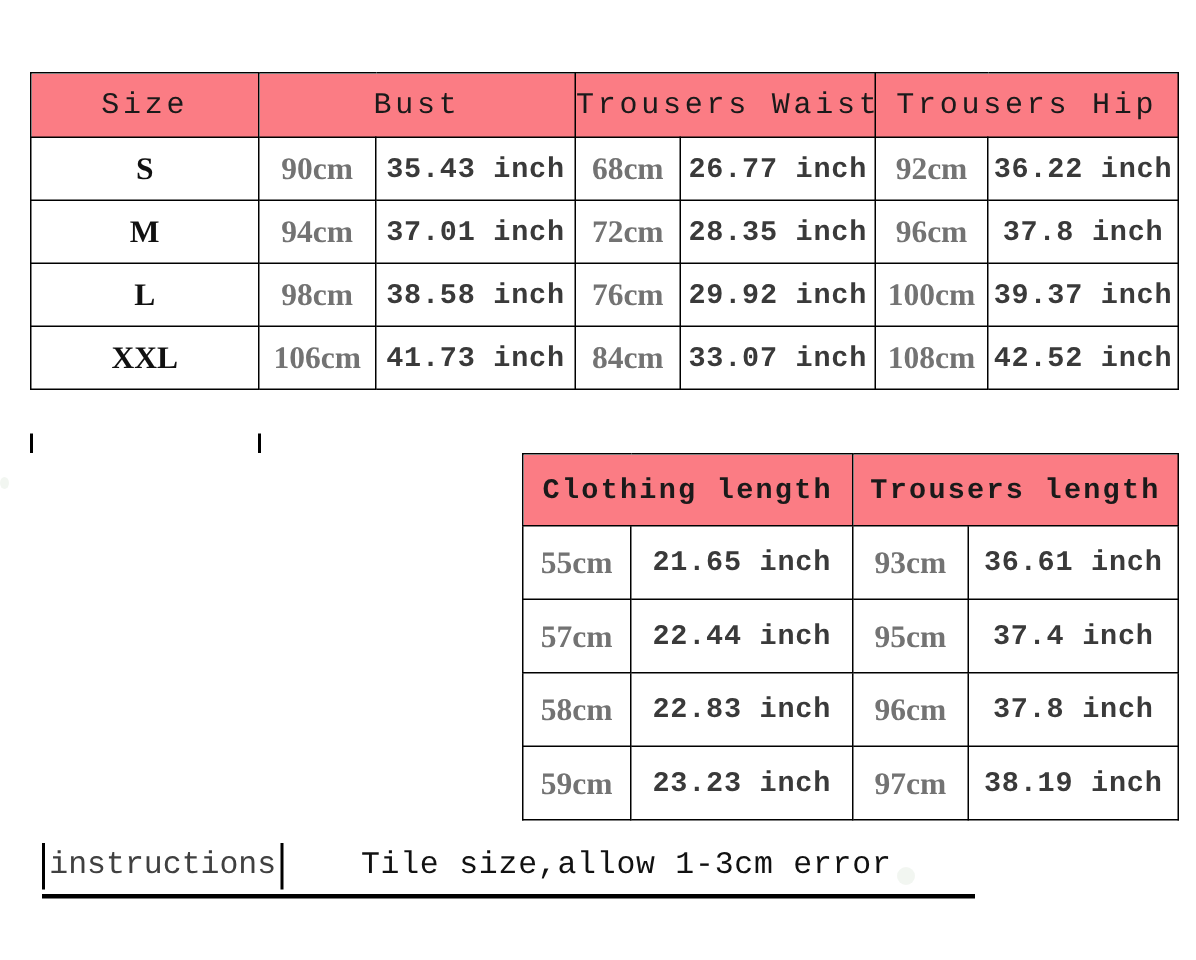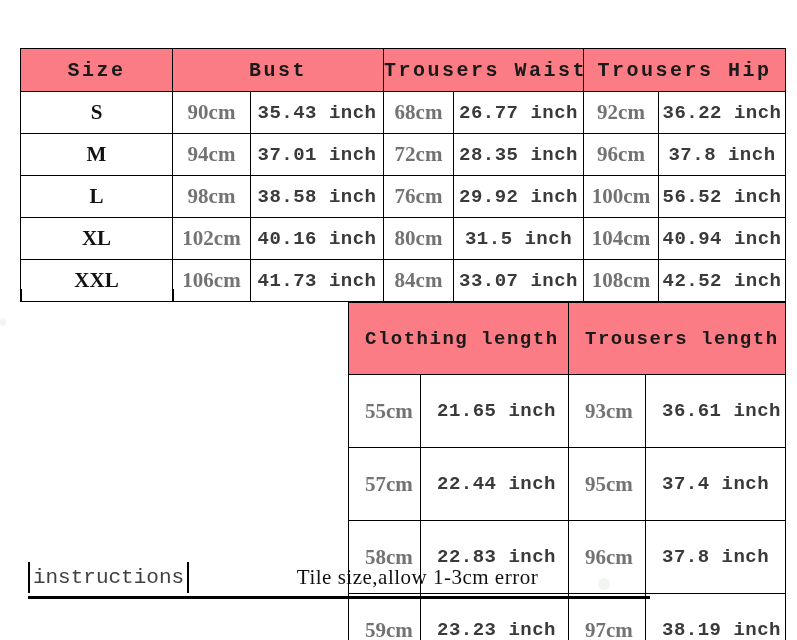--- a/index.html
+++ b/index.html
@@ -32,21 +32,21 @@
     text-align: center;
     vertical-align: middle;
     background: #ffffff;
     overflow: hidden;
     white-space: nowrap;
   }
   #size-table thead th {
     background: #fb7c84;
     height: 42px;
     font-family: "Liberation Mono", "DejaVu Sans Mono", monospace;
-    font-weight: bold;
+    font-weight: normal;
     font-size: 20px;
     letter-spacing: 2.5px;
     color: #1a1a1a;
   }
   .cm-cell {
     font-family: "Liberation Serif", "DejaVu Serif", serif;
     font-weight: bold;
     font-size: 21px;
     color: #737373;
   }
@@ -78,21 +78,21 @@
     position: absolute;
     left: 348px;
     top: 302px;
     width: 437px;
     border-collapse: collapse;
     table-layout: fixed;
   }
   #length-table th,
   #length-table td {
     border: 1px solid #000000;
-    padding: 16px;
+    padding: 4px;
     height: 40px;
     text-align: center;
     vertical-align: middle;
     background: #ffffff;
     overflow: hidden;
     white-space: nowrap;
   }
   #length-table thead th {
     background: #fb7c84;
     height: 39px;
@@ -129,21 +129,21 @@
   }
   #instructions-text {
     position: absolute;
     left: 157px;
     top: 0;
     width: 465px;
     height: 31px;
     display: flex;
     align-items: center;
     justify-content: center;
-    font-family: Liberation Serif, serif;
+    font-family: Liberation Mono, monospace;
     font-size: 21px;
     letter-spacing: 0.5px;
     color: #111111;
   }
 
   
   .smudge {
     position: absolute;
     background: #eef3ec;
     border-radius: 50%;
@@ -190,30 +190,21 @@
       <td class="cm-cell">96cm</td>
       <td class="in-cell">37.8 inch</td>
     </tr>
     <tr>
       <td class="size-cell">L</td>
       <td class="cm-cell">98cm</td>
       <td class="in-cell">38.58 inch</td>
       <td class="cm-cell">76cm</td>
       <td class="in-cell">29.92 inch</td>
       <td class="cm-cell">100cm</td>
-      <td class="in-cell">56.52 inch</td>
-    </tr>
-    <tr>
-      <td class="size-cell">XL</td>
-      <td class="cm-cell">102cm</td>
-      <td class="in-cell">40.16 inch</td>
-      <td class="cm-cell">80cm</td>
-      <td class="in-cell">31.5 inch</td>
-      <td class="cm-cell">104cm</td>
-      <td class="in-cell">40.94 inch</td>
+      <td class="in-cell">39.37 inch</td>
     </tr>
     <tr>
       <td class="size-cell">XXL</td>
       <td class="cm-cell">106cm</td>
       <td class="in-cell">41.73 inch</td>
       <td class="cm-cell">84cm</td>
       <td class="in-cell">33.07 inch</td>
       <td class="cm-cell">108cm</td>
       <td class="in-cell">42.52 inch</td>
     </tr>

